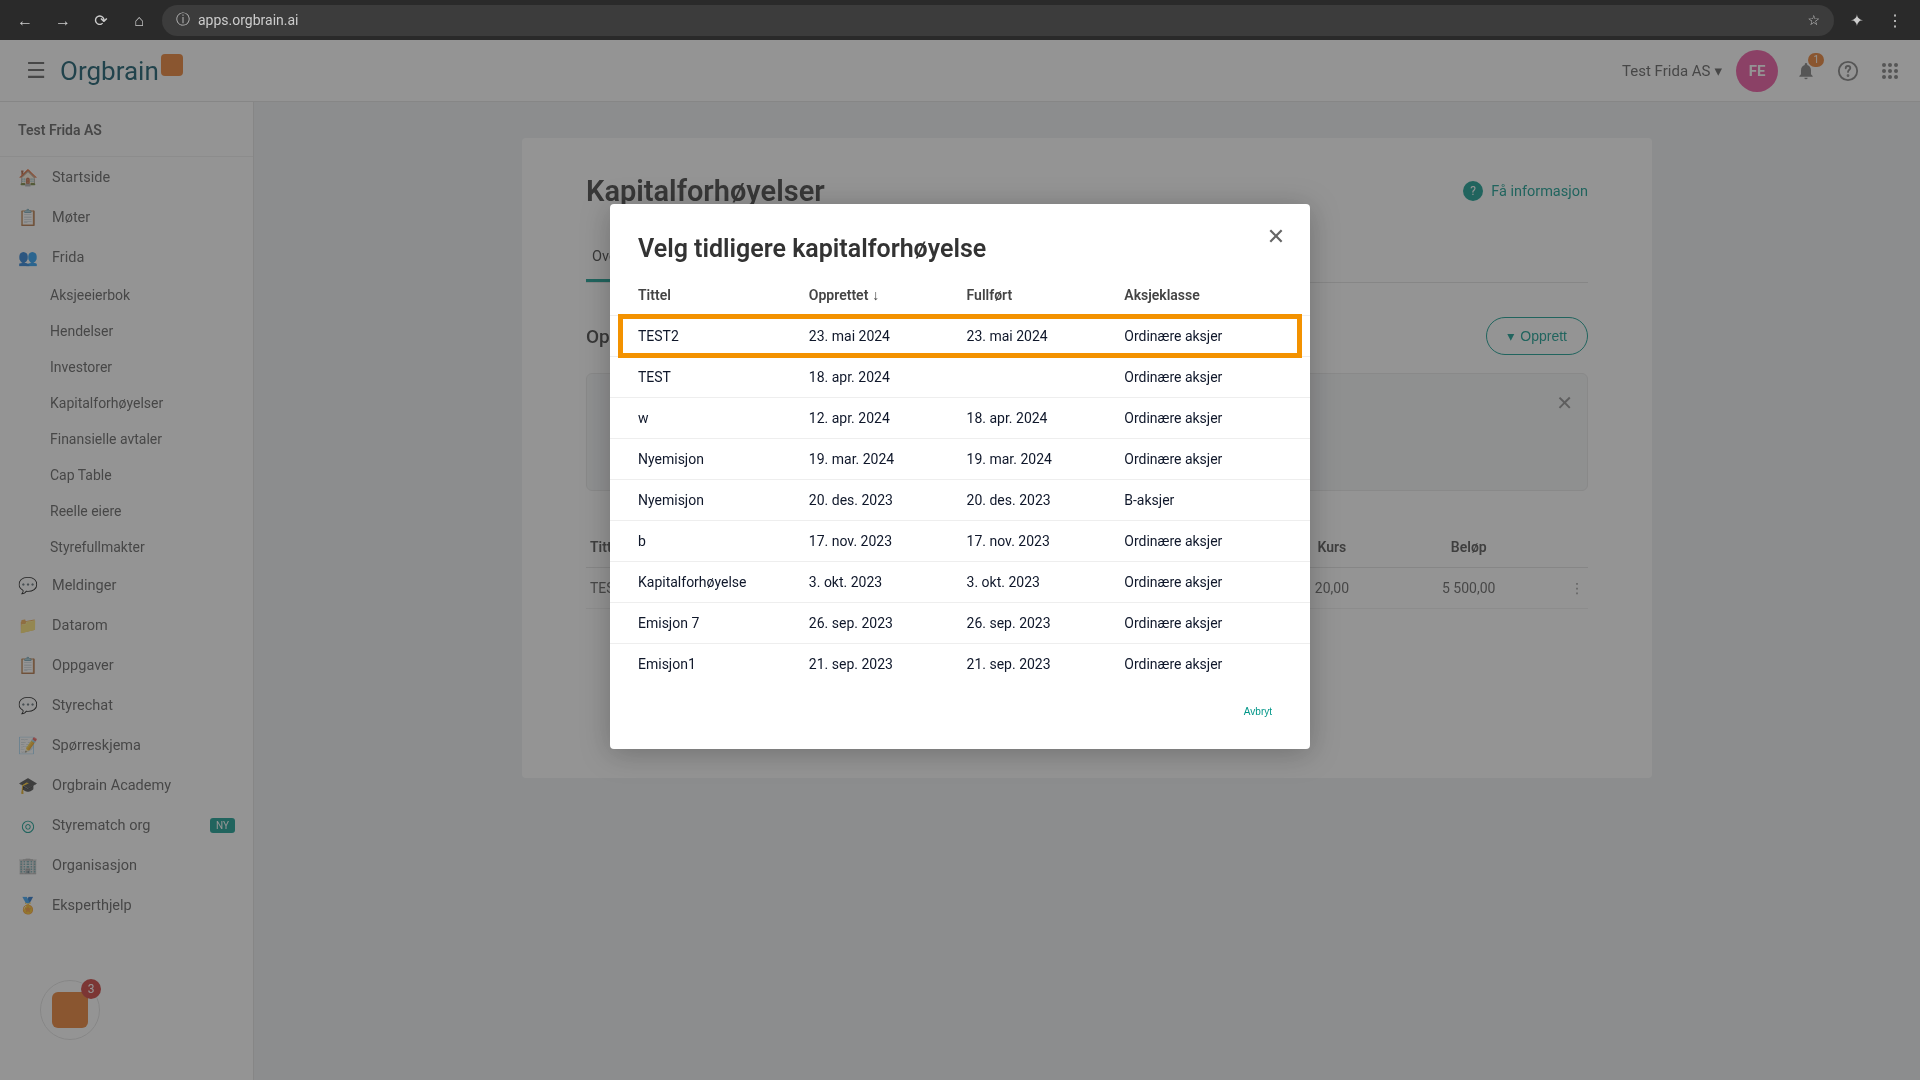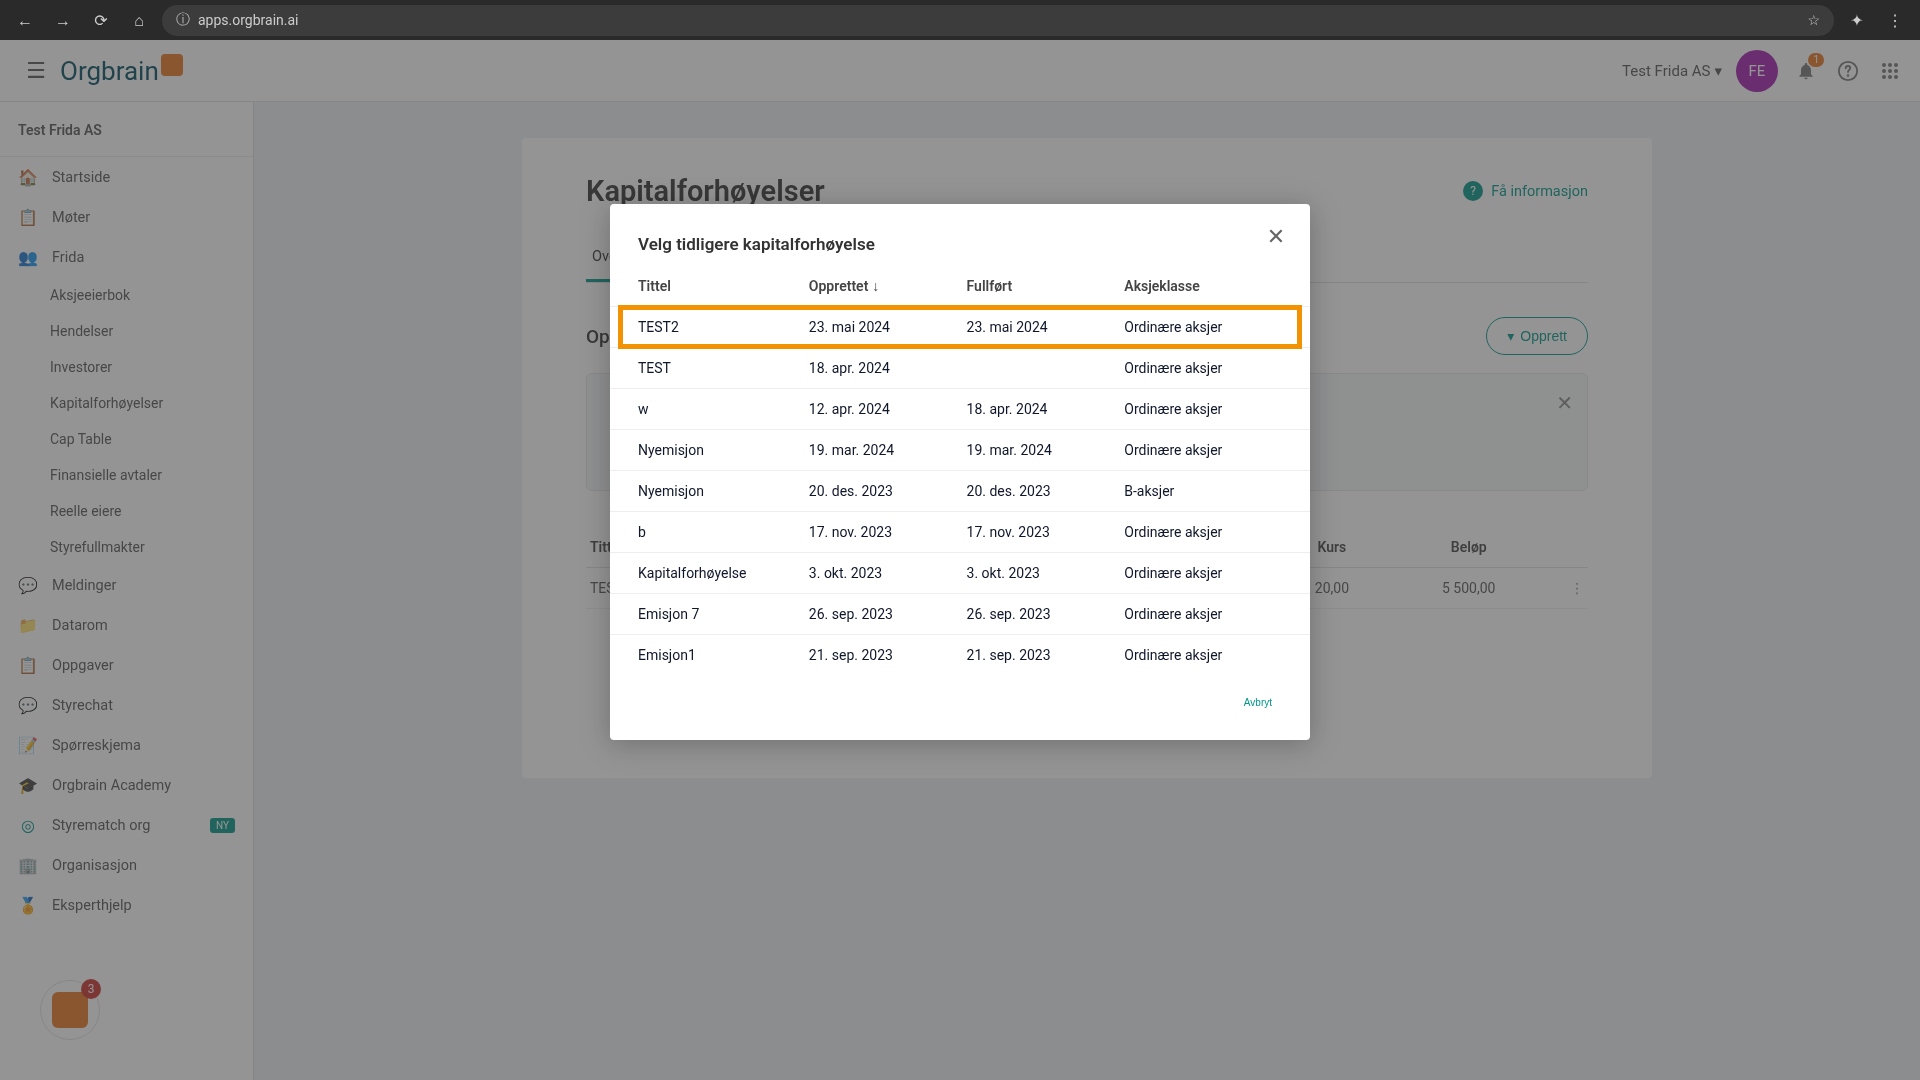--- a/index.html
+++ b/index.html
@@ -12,21 +12,21 @@
   .url-icon { color: #bbb; }
 
   
   .app-header { height: 62px; background: #fff; border-bottom: 1px solid #e0e0e0; display: flex; align-items: center; padding: 0 16px; }
   .menu-btn { width: 40px; height: 40px; display: flex; align-items: center; justify-content: center; color: #555; font-size: 22px; }
   .logo-wrap { display: flex; align-items: flex-end; margin-left: 4px; }
   .logo-text { font-size: 26px; font-weight: 400; color: #004d60; }
   .logo-mark { width: 22px; height: 22px; background: #e87722; border-radius: 4px; margin-left: 2px; position: relative; top: -10px; }
   .header-right { margin-left: auto; display: flex; align-items: center; gap: 14px; }
   .org-select { color: #555; font-size: 15px; display: flex; align-items: center; gap: 4px; }
-  .avatar { width: 42px; height: 42px; border-radius: 50%; background: #a21caf; color: #fff; display: flex; align-items: center; justify-content: center; font-size: 15px; font-weight: 400; }
+  .avatar { width: 42px; height: 42px; border-radius: 50%; background: #ec4899; color: #fff; display: flex; align-items: center; justify-content: center; font-size: 15px; font-weight: 700; }
   .bell-wrap { position: relative; }
   .bell-badge { position: absolute; top: -4px; right: -4px; background: #e87722; color: #fff; font-size: 10px; border-radius: 8px; padding: 0 5px; line-height: 14px; }
   .hdr-ico { color: #777; font-size: 20px; display: flex; align-items: center; justify-content: center; width: 28px; height: 28px; }
 
   
   .app-body { display: flex; height: calc(1080px - 40px - 62px); background: #edf0f2; }
 
   
   .sidebar { width: 254px; background: #fff; border-right: 1px solid #e0e0e0; padding: 14px 0; overflow-y: auto; }
   .sidebar-tenant { font-size: 14px; font-weight: 600; color: #555; padding: 6px 18px 18px 18px; border-bottom: 1px solid #eee; }
@@ -69,21 +69,21 @@
   .row-more { color: #888; text-align: right; }
 
   
   .chat-fab { position: fixed; left: 40px; bottom: 40px; width: 60px; height: 60px; border-radius: 50%; background: #fff; border: 1px solid #e0e0e0; display: flex; align-items: center; justify-content: center; }
   .chat-fab .inner { width: 36px; height: 36px; background: #e87722; border-radius: 6px; }
   .chat-fab .fab-badge { position: absolute; top: -2px; right: -2px; background: #c9302c; color: #fff; font-size: 12px; width: 20px; height: 20px; border-radius: 50%; display: flex; align-items: center; justify-content: center; }
 
   
   .overlay { position: fixed; left: 0; right: 0; top: 40px; bottom: 0; background: rgba(60,60,60,0.55); display: flex; align-items: flex-start; justify-content: center; }
   .modal { width: 700px; background: #fff; border-radius: 4px; margin-top: 164px; padding: 24px 0 16px 0; position: relative; box-shadow: 0 4px 30px rgba(0,0,0,0.25); }
-  .modal-title { font-size: 17px; font-weight: 600; color: #333; padding: 6px 28px 12px 28px; }
+  .modal-title { font-size: 25px; font-weight: 600; color: #333; padding: 6px 28px 12px 28px; }
   .modal-close { position: absolute; top: 14px; right: 16px; color: #666; font-size: 22px; width: 36px; height: 36px; display: flex; align-items: center; justify-content: center; border-radius: 50%; }
   .m-table { width: 100%; }
   .m-head, .m-row { display: grid; grid-template-columns: 1.3fr 1.2fr 1.2fr 1.2fr; padding: 12px 28px; font-size: 14px; color: #0f172a; }
   .m-head { font-weight: 600; color: #444; }
   .m-row { border-top: 1px solid #eee; }
   .m-head .sortcol { display:flex; gap:4px; align-items:center; }
   .highlight-row { position: relative; }
   .highlight-box { position: absolute; left: 8px; right: 8px; top: -2px; bottom: -2px; border: 5px solid #f39200; pointer-events: none; }
   .modal-actions { display: flex; justify-content: flex-end; padding: 14px 28px 8px 28px; }
   .btn-text { color: #009688; font-size: 10px; background: transparent; border: none; padding: 8px 10px; }
@@ -170,24 +170,24 @@
       <div class="sb-item">
           <span>Hendelser</span>
         </div>
       <div class="sb-item">
           <span>Investorer</span>
         </div>
       <div class="sb-item">
           <span>Kapitalforhøyelser</span>
         </div>
       <div class="sb-item">
+          <span>Finansielle avtaler</span>
+        </div>
+      <div class="sb-item">
           <span>Cap Table</span>
-        </div>
-      <div class="sb-item">
-          <span>Finansielle avtaler</span>
         </div>
       <div class="sb-item">
           <span>Reelle eiere</span>
         </div>
       <div class="sb-item">
           <span>Styrefullmakter</span>
         </div>
     </div>
 
     <div class="sb-item">

